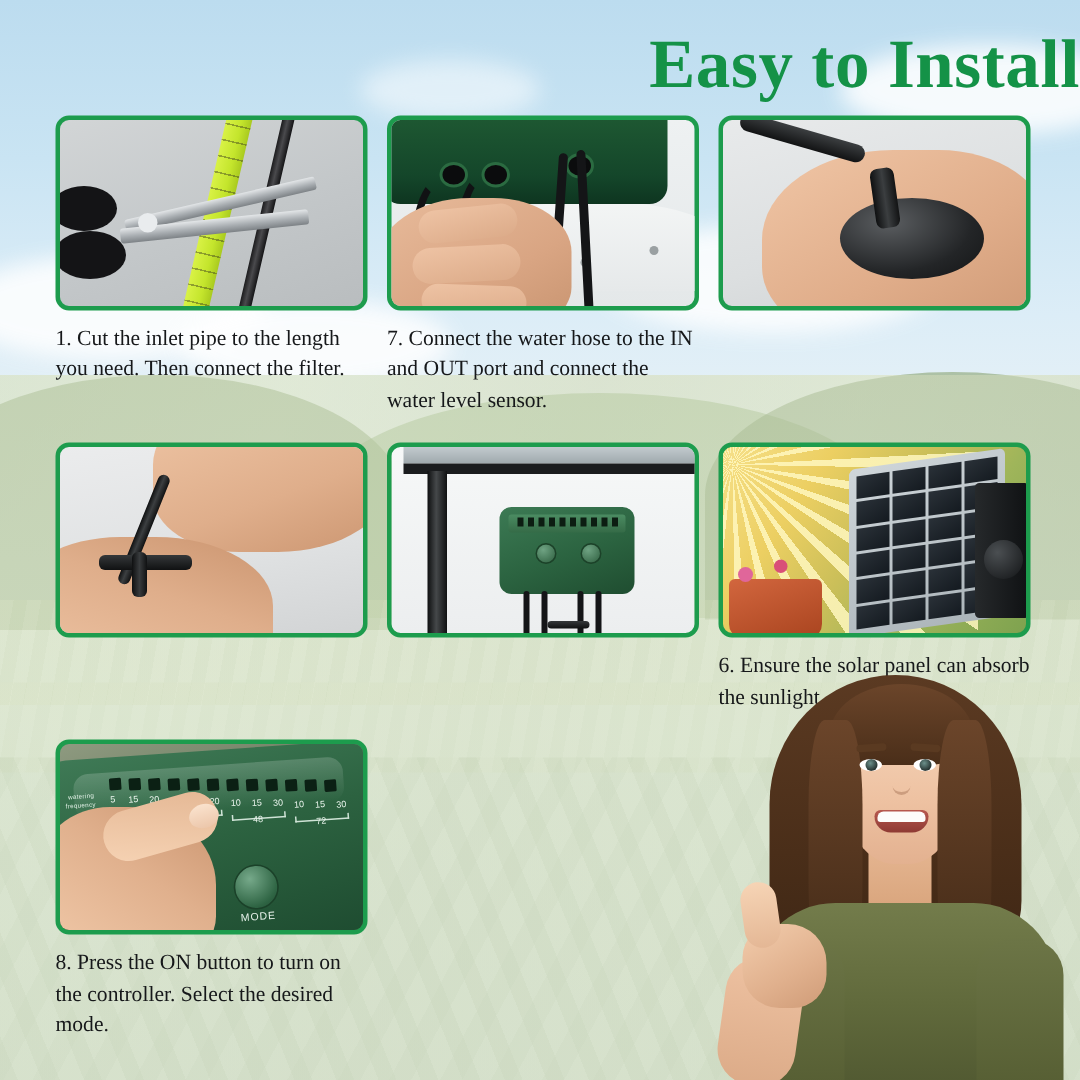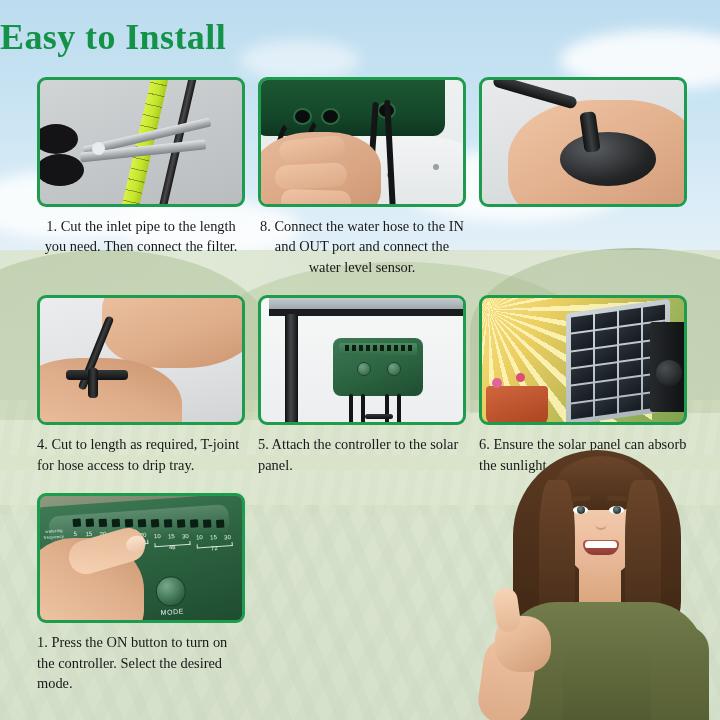--- a/index.html
+++ b/index.html
@@ -41,34 +41,34 @@
       repeating-linear-gradient(118deg, rgba(134,158,106,.42) 0px, rgba(134,158,106,.42) 13px, rgba(196,210,172,.30) 13px, rgba(196,210,172,.30) 30px);
   }
   .whitewash {
     position:absolute; left:0; right:0; top:250px; bottom:0;
     background:linear-gradient(180deg, rgba(238,243,234,.40) 0%, rgba(235,241,231,.50) 50%, rgba(228,235,222,.55) 100%);
   }
 
   
   .title {
     position:absolute; top:16px; left:0; right:0; z-index:5;
-    text-align:left;
-    font-size:36px; font-weight:bold; letter-spacing:.4px;
+    text-align:right;
+    font-size:46px; font-weight:bold; letter-spacing:.4px;
     color:#149247;
     font-family:"Liberation Serif", serif;
   }
 
   
   .grid {
     position:absolute; z-index:4;
     left:37px; top:77px; width:650px;
   }
   .row { display:flex; gap:13px; }
   .cell { width:208px; }
-  .r1 { margin-bottom:0;text-align:center; }
+  .r1 { margin-bottom:0; }
 
   .photo {
     width:208px; height:130px;
     border:3px solid #1d9c4d;
     border-radius:9px;
     overflow:hidden;
     position:relative;
     background:#d9dcdd;
   }
   .caption {
@@ -477,21 +477,21 @@
         <div class="port" style="left:118px;top:24px;"></div>
         <div class="hose" style="left:14px;top:36px;width:44px;height:86px;"></div>
         <div class="hose" style="left:44px;top:34px;width:40px;height:80px;"></div>
         <div class="hose-str" style="left:108px;top:22px;height:108px;transform:rotate(4deg);"></div>
         <div class="hose-str" style="left:126px;top:20px;height:110px;transform:rotate(-3deg);"></div>
         <div class="hand2"></div>
         <div class="finger" style="left:18px;top:58px;width:66px;height:22px;transform:rotate(-6deg);"></div>
         <div class="finger" style="left:14px;top:84px;width:72px;height:24px;transform:rotate(-3deg);"></div>
         <div class="finger" style="left:20px;top:110px;width:70px;height:22px;transform:rotate(2deg);"></div>
       </div>
-      <div class="caption">8. Connect the water hose to the IN and OUT port and connect the water level sensor.</div>
+      <div class="caption">7. Connect the water hose to the IN and OUT port and connect the water level sensor.</div>
     </div>
 
     <div class="cell">
       <div class="photo p3">
         <div class="hand3"></div>
         <div class="pipe3"></div>
         <div class="siphon-cap"></div>
         <div class="siphon-nozzle"></div>
       </div>
     </div>
@@ -500,21 +500,20 @@
   <div class="row sp-row2">
 
     <div class="cell">
       <div class="photo p4">
         <div class="hand4a"></div>
         <div class="hand4b"></div>
         <div class="hose4"></div>
         <div class="tjoint"></div>
         <div class="tstem"></div>
       </div>
-      <div class="caption">4. Cut to length as required, T-joint for hose access to drip tray.</div>
     </div>
 
     <div class="cell">
       <div class="photo p5">
         <div class="panel5"></div>
         <div class="pole5"></div>
         <div class="ctrl5">
           <div class="ctrl5-face"></div>
           <div class="led5" style="left:12px;"></div>
             <div class="led5" style="left:19px;"></div>
@@ -528,21 +527,20 @@
             <div class="led5" style="left:75px;"></div>
           <div class="knob5" style="left:24px;"></div>
           <div class="knob5" style="left:54px;"></div>
         </div>
         <div class="cable5" style="left:88px;top:96px;height:38px;"></div>
         <div class="cable5" style="left:100px;top:96px;height:38px;"></div>
         <div class="cable5" style="left:124px;top:96px;height:38px;"></div>
         <div class="cable5" style="left:136px;top:96px;height:38px;"></div>
         <div class="tjoint" style="left:104px;top:116px;width:28px;height:5px;"></div>
       </div>
-      <div class="caption">5. Attach the controller to the solar panel.</div>
     </div>
 
     <div class="cell">
       <div class="photo p6">
         <div class="rays"></div>
         <div class="pot6"></div>
         <div class="flower6" style="left:10px;bottom:34px;width:10px;height:10px;background:#e0669a;"></div>
         <div class="flower6" style="left:34px;bottom:40px;width:9px;height:9px;background:#d94f78;"></div>
         <div class="sp-body">
           <div class="sp-cell"></div>
@@ -626,21 +624,21 @@
           <div class="num8" style="left:178px;top:50px;">72</div>
 
           <div class="onbtn8"></div>
           <div class="mode8"></div>
           <div class="mode8-lbl">MODE</div>
         </div>
         <div class="hand8"></div>
         <div class="finger8"></div>
         <div class="nail8"></div>
       </div>
-      <div class="caption">1. Press the ON button to turn on the controller. Select the desired mode.</div>
+      <div class="caption">8. Press the ON button to turn on the controller. Select the desired mode.</div>
     </div>
   </div>
 </div>
 
 <div class="woman">
   <div class="w-hair-back"></div>
   <div class="w-neck"></div>
   <div class="w-face"></div>
   <div class="w-hair-top"></div>
   <div class="w-hair-side" style="left:64px;"></div>

